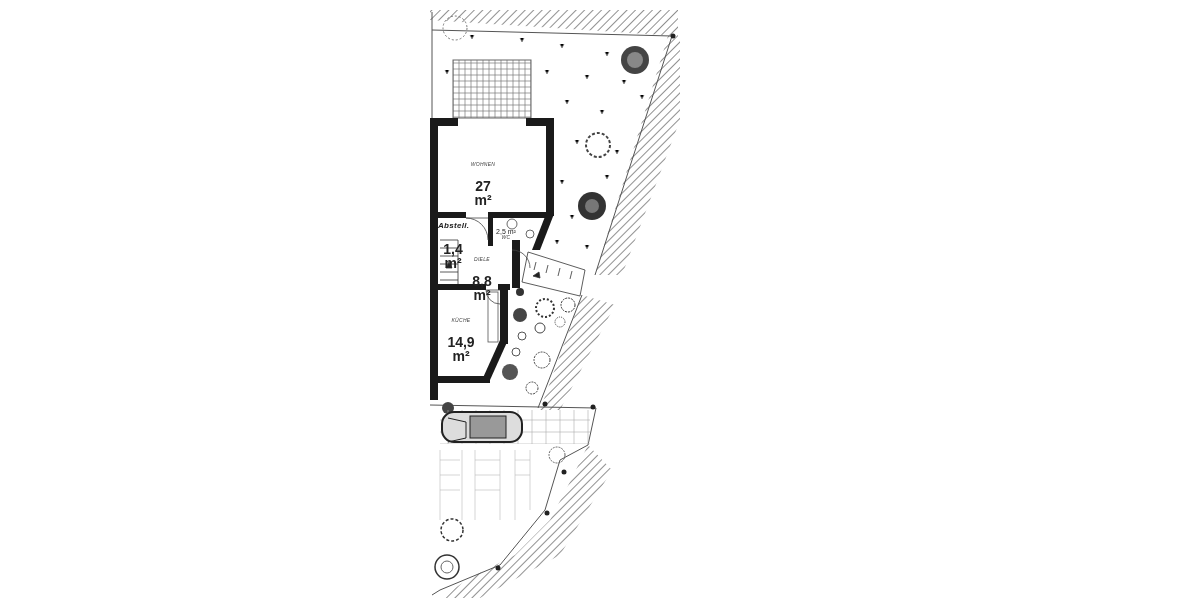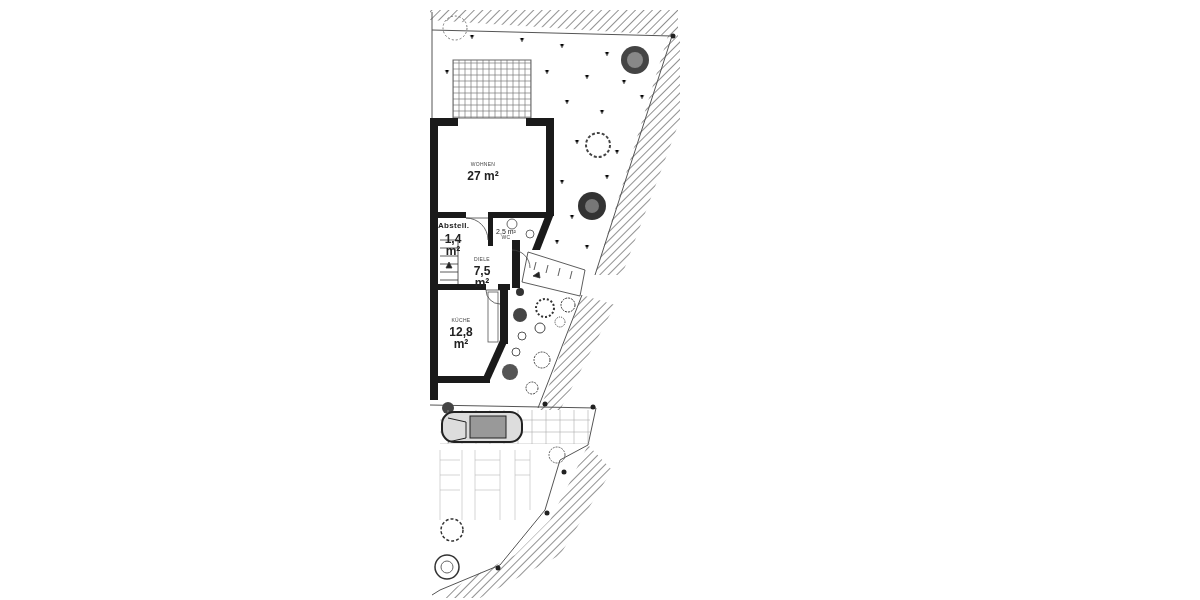--- a/index.html
+++ b/index.html
@@ -1,20 +1,20 @@
 <!DOCTYPE html>
 <html><head>
 <meta charset="utf-8">
 <style>
   html,body{margin:0;padding:0;background:#fff;}
   body{width:1200px;height:600px;position:relative;overflow:hidden;font-family:"Liberation Sans",sans-serif;}
   #plan{position:absolute;left:0;top:0;}
   .lbl{position:absolute;color:#222;font-size:7px;text-align:center;line-height:1;}
-  .lbl .name{font-size:5px;letter-spacing:0.3px;display:block;color:#444;}
-  .lbl .area{font-weight:bold;font-size:12px;display:block;margin-top:3px;}
+  .lbl .name{font-size:5px;letter-spacing:0.3px;display:block;color:#444;font-style:italic;}
+  .lbl .area{font-weight:bold;font-size:14px;display:block;margin-top:12px;}
   .lbl.bold .name{font-size:8px;font-weight:bold;color:#222;}
 </style>
 </head>
 <body>
 
 <svg id="plan" width="1200" height="600" viewBox="0 0 1200 600" xmlns="http://www.w3.org/2000/svg">
   <defs>
     <pattern id="hatch" width="6" height="6" patternUnits="userSpaceOnUse" patternTransform="rotate(45)">
       <line x1="0" y1="0" x2="0" y2="6" stroke="#333" stroke-width="1.1"></line>
     </pattern>
@@ -144,18 +144,18 @@
 <div class="lbl bold" style="left:438px;top:222px;width:30px;">
   <span class="name">Abstell.</span>
   <span class="area">1,4 m²</span>
 </div>
 <div class="lbl" style="left:495px;top:228px;width:22px;">
   <span class="area" style="font-weight:normal;font-size:7px;margin:0">2,5 m²</span>
   <span class="name">WC</span>
 </div>
 <div class="lbl" style="left:468px;top:257px;width:28px;">
   <span class="name">DIELE</span>
-  <span class="area">7,5 m²</span>
+  <span class="area">8,8 m²</span>
 </div>
 <div class="lbl" style="left:444px;top:318px;width:34px;">
   <span class="name">KÜCHE</span>
-  <span class="area">12,8 m²</span>
+  <span class="area">14,9 m²</span>
 </div>
 
 </body></html>

